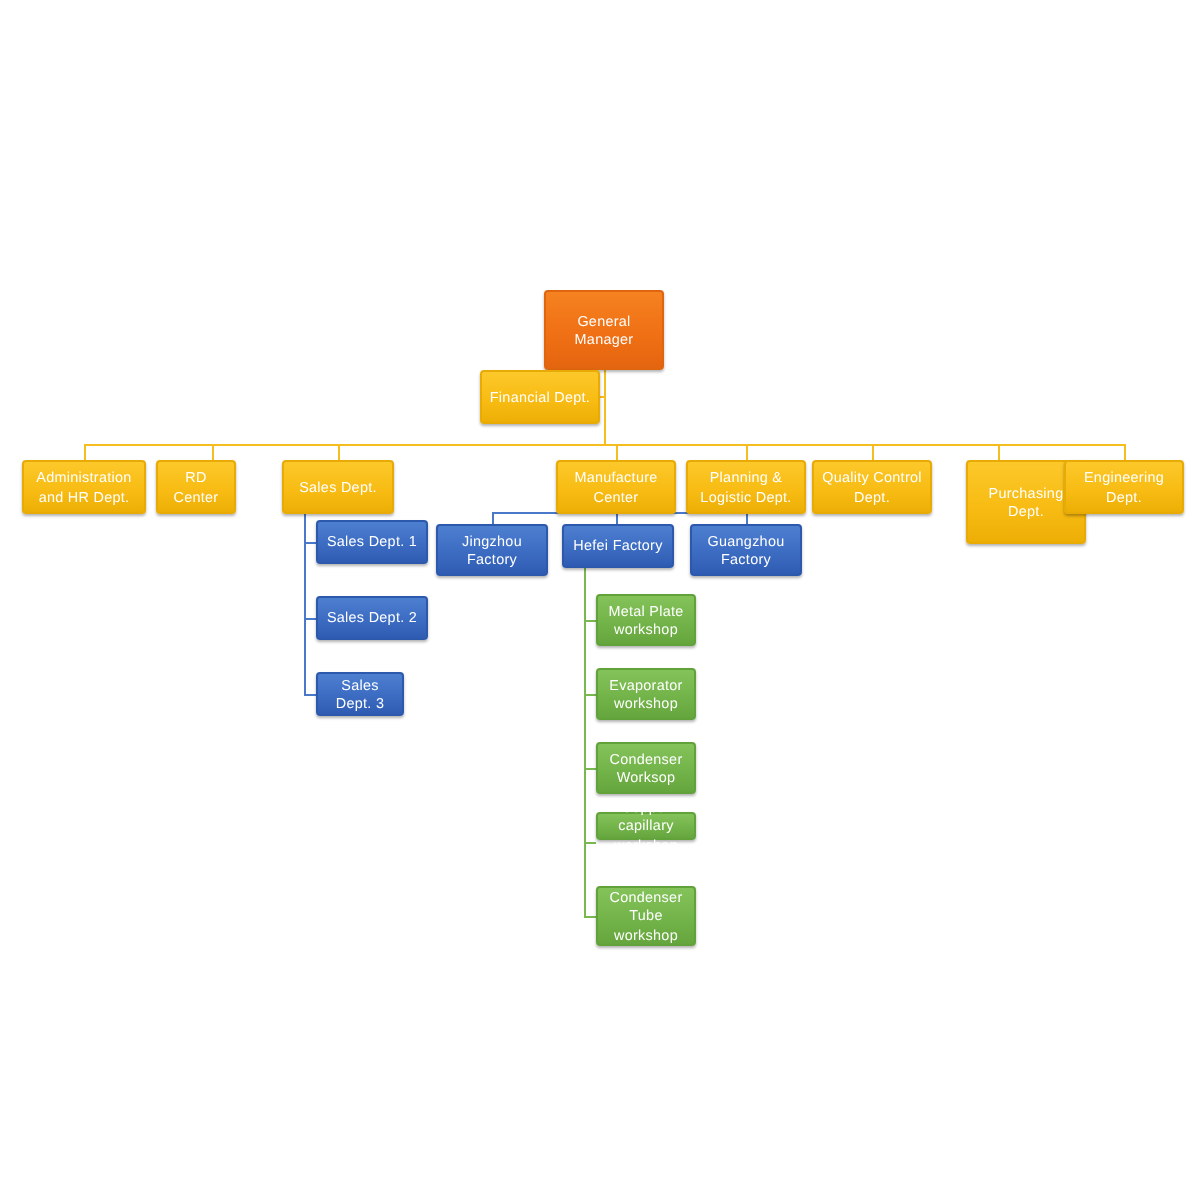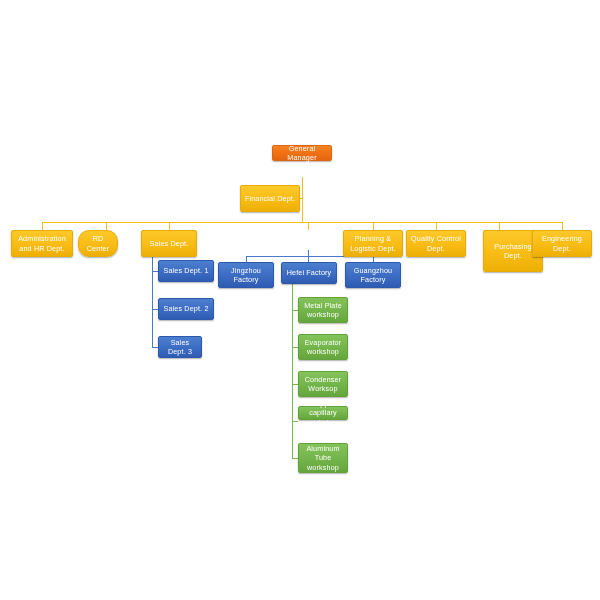--- a/index.html
+++ b/index.html
@@ -89,40 +89,43 @@
   <div class="ln ln-blue vl" style="left:308px;top:256px;height:6px;"></div>
   <div class="ln ln-blue vl" style="left:373px;top:256px;height:6px;"></div>
 
   <div class="ln ln-green vl" style="left:292px;top:284px;height:175px;"></div>
   <div class="ln ln-green hl" style="left:292px;top:310px;width:6px;"></div>
   <div class="ln ln-green hl" style="left:292px;top:347px;width:6px;"></div>
   <div class="ln ln-green hl" style="left:292px;top:384px;width:6px;"></div>
   <div class="ln ln-green hl" style="left:292px;top:421px;width:6px;"></div>
   <div class="ln ln-green hl" style="left:292px;top:458px;width:6px;"></div>
 
-  <div class="node n-root" style="left:272px;top:145px;width:60px;height:16px;align-items:center;">
+  <div class="node n-root" style="left:272px;top:145px;width:60px;height:40px;align-items:center;">
     <span>General Manager</span>
   </div>
 
   <div class="node n-gold" style="left:240px;top:185px;width:60px;height:27px;">
     <span>Financial Dept.</span>
   </div>
 
   <div class="node n-gold" style="left:11px;top:230px;width:62px;height:27px;">
     <span>Administration and HR Dept.</span>
   </div>
 
-  <div class="node n-gold" style="left:78px;top:230px;width:40px;height:27px;border-radius:11px;">
+  <div class="node n-gold" style="left:78px;top:230px;width:40px;height:27px;">
     <span>RD Center</span>
   </div>
 
   <div class="node n-gold" style="left:141px;top:230px;width:56px;height:27px;">
     <span>Sales Dept.</span>
   </div>
 
+  <div class="node n-gold" style="left:278px;top:230px;width:60px;height:27px;">
+    <span>Manufacture Center</span>
+  </div>
 
   <div class="node n-gold" style="left:343px;top:230px;width:60px;height:27px;">
     <span>Planning &amp; Logistic Dept.</span>
   </div>
 
   <div class="node n-gold" style="left:406px;top:230px;width:60px;height:27px;">
     <span>Quality Control Dept.</span>
   </div>
 
   <div class="node n-gold" style="left:483px;top:230px;width:60px;height:42px;">
@@ -159,16 +162,16 @@
   <div class="node n-green" style="left:298px;top:334px;width:50px;height:26px;">
     <span>Evaporator workshop</span>
   </div>
   <div class="node n-green" style="left:298px;top:371px;width:50px;height:26px;">
     <span>Condenser Worksop</span>
   </div>
   <div class="node n-green" style="left:298px;top:406px;width:50px;height:14px;">
     <span>Copper capillary workshop</span>
   </div>
   <div class="node n-green" style="left:298px;top:443px;width:50px;height:30px;">
-    <span>Aluminum Tube workshop</span>
+    <span>Condenser Tube workshop</span>
   </div>
 
 </div>
 
 </body></html>

